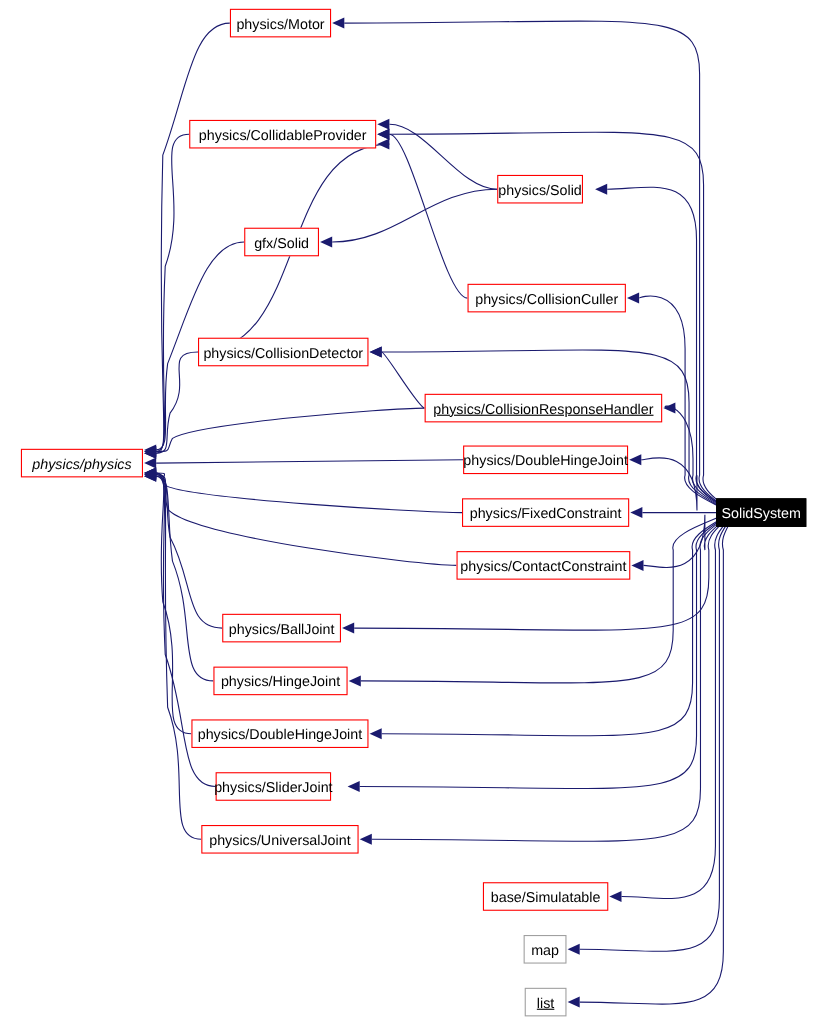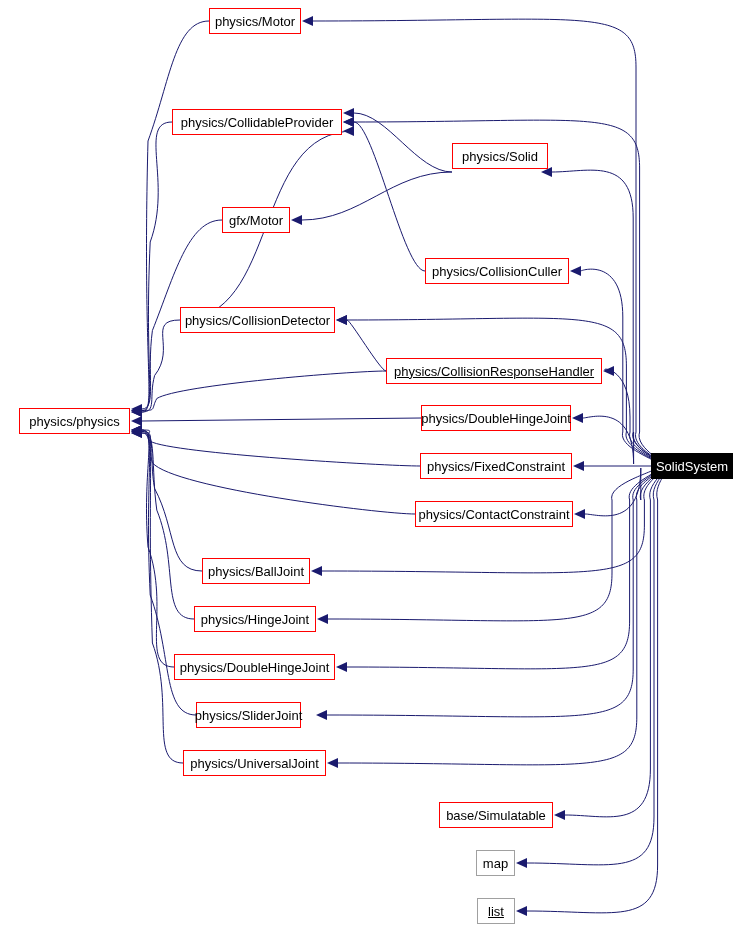--- a/index.html
+++ b/index.html
@@ -141,36 +141,36 @@
       <path class="edge-path" d="M386,371 C380.5,371 350.5,320 347,320"></path>
       <path class="arrow-head" d="M336,320 L347,315 L347,325 Z"></path>
     </svg>
   <div id="nodes-layer">
       <div class="node" style="left: 209px; top: 8px; width: 92px; height: 26px;">
         <span class="node-label">physics/Motor</span>
       </div>
       <div class="node" style="left: 172px; top: 109px; width: 170px; height: 26px;">
         <span class="node-label">physics/CollidableProvider</span>
       </div>
-      <div class="node" style="left: 452px; top: 143px; width: 96px; height: 26px;">
+      <div class="node" style="left: 452px; top: 159px; width: 78px; height: 26px;">
         <span class="node-label">physics/Solid</span>
       </div>
       <div class="node" style="left: 222px; top: 207px; width: 68px; height: 26px;">
-        <span class="node-label">gfx/Motor</span>
+        <span class="node-label">gfx/Solid</span>
       </div>
       <div class="node" style="left: 425px; top: 258px; width: 144px; height: 26px;">
         <span class="node-label">physics/CollisionCuller</span>
       </div>
       <div class="node" style="left: 180px; top: 307px; width: 155px; height: 26px;">
         <span class="node-label">physics/CollisionDetector</span>
       </div>
       <div class="node" style="left: 386px; top: 358px; width: 216px; height: 26px; text-decoration: underline;">
         <span class="node-label">physics/CollisionResponseHandler</span>
       </div>
-      <div class="node" style="left: 19px; top: 408px; width: 111px; height: 26px;">
+      <div class="node" style="left: 19px; top: 408px; width: 111px; height: 26px; font-style: italic;">
         <span class="node-label">physics/physics</span>
       </div>
       <div class="node" style="left: 421px; top: 405px; width: 150px; height: 26px;">
         <span class="node-label">physics/DoubleHingeJoint</span>
       </div>
       <div class="node" style="left: 420px; top: 453px; width: 152px; height: 26px;">
         <span class="node-label">physics/FixedConstraint</span>
       </div>
       <div class="node root" style="left: 651px; top: 453px; width: 82px; height: 26px;">
         <span class="node-label">SolidSystem</span>

